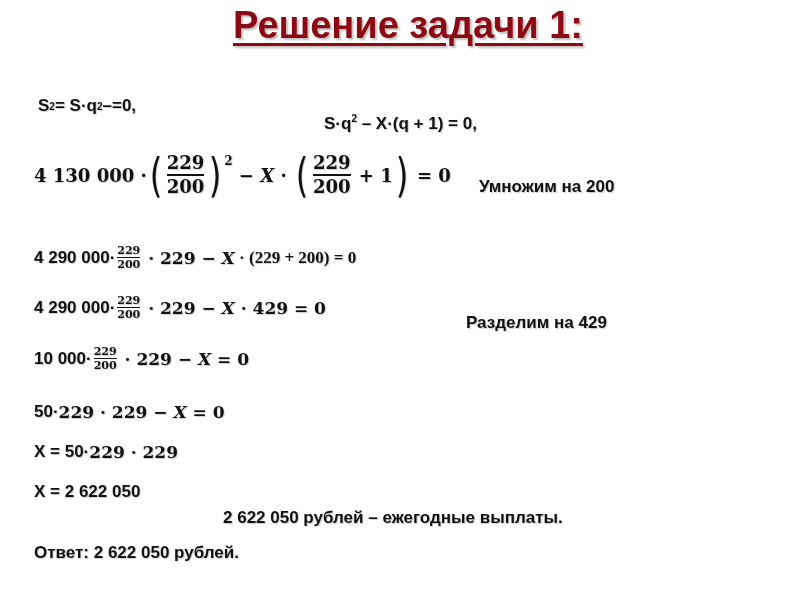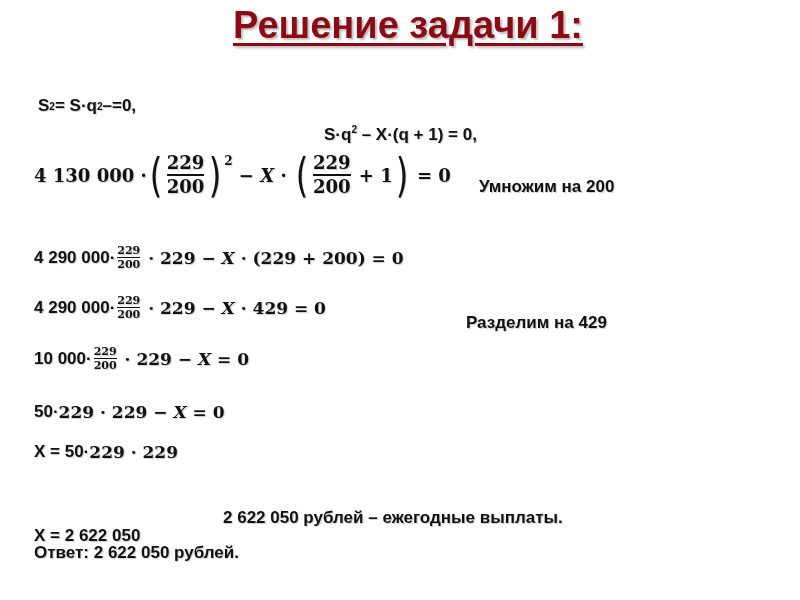--- a/index.html
+++ b/index.html
@@ -35,21 +35,21 @@
 <div class="abs title">Решение задачи 1:</div>
 
 <div class="abs sans row" style="left:30px; top:96px;">
   <span>S</span>
     <sub>2</sub>
   <span>= S·q</span>
     <sup>2</sup>
   <span> –</span>
   <span>=0,</span>
 </div>
-<div class="abs sans" style="left:316px; top:124px;">
+<div class="abs sans" style="left:316px; top:113px;">
   <span>S·q</span><sup>2</sup><span> – X·(q + 1) = 0,</span>
 </div>
 
 <div class="abs serif row" style="left:26px; top:152px; font-size:18px;">
   <span>4 130 000 ·</span>
   <span class="paren">(</span>
   <span class="frac big">
     <span class="num">229</span>
     <span class="bar"></span>
     <span class="den">200</span>
@@ -73,21 +73,21 @@
 
 <div class="abs row" style="left:26px; top:245px;">
   <span class="sans">4 290 000·</span>
   <span class="frac small serif">
     <span class="num">229</span>
     <span class="bar"></span>
     <span class="den">200</span>
   </span>
   <span class="serif" style="white-space:pre;"> · 229 − </span>
   <span class="serif mathit">X</span>
-  <span class="serif" style="white-space:pre;"> · (229 + 200) = 0</span>
+  <span class="serif" style="white-space:pre;font-family:Liberation Serif, serif;"> · (229 + 200) = 0</span>
 </div>
 
 <div class="abs row" style="left:26px; top:295px;">
   <span class="sans">4 290 000·</span>
   <span class="frac small serif">
     <span class="num">229</span>
     <span class="bar"></span>
     <span class="den">200</span>
   </span>
   <span class="serif" style="white-space:pre;"> · 229 − </span>
@@ -113,17 +113,17 @@
   <span class="serif" style="white-space:pre;">229 · 229 − </span>
   <span class="serif mathit">X</span>
   <span class="serif" style="white-space:pre;"> = 0</span>
 </div>
 
 <div class="abs row" style="left:26px; top:442px;text-align:right;">
   <span class="sans">X = 50·</span>
   <span class="serif">229 · 229</span>
 </div>
 
-<div class="abs sans" style="left:26px; top:482px;margin-top:44px;">X = 2 622 050</div>
+<div class="abs sans" style="left:26px; top:482px;">X = 2 622 050</div>
 
 <div class="abs note" style="left:215px; top:508px;">2 622 050 рублей – ежегодные выплаты.</div>
 
 <div class="abs note" style="left:26px; top:543px;">Ответ: 2 622 050 рублей.</div>
 
 </body></html>

